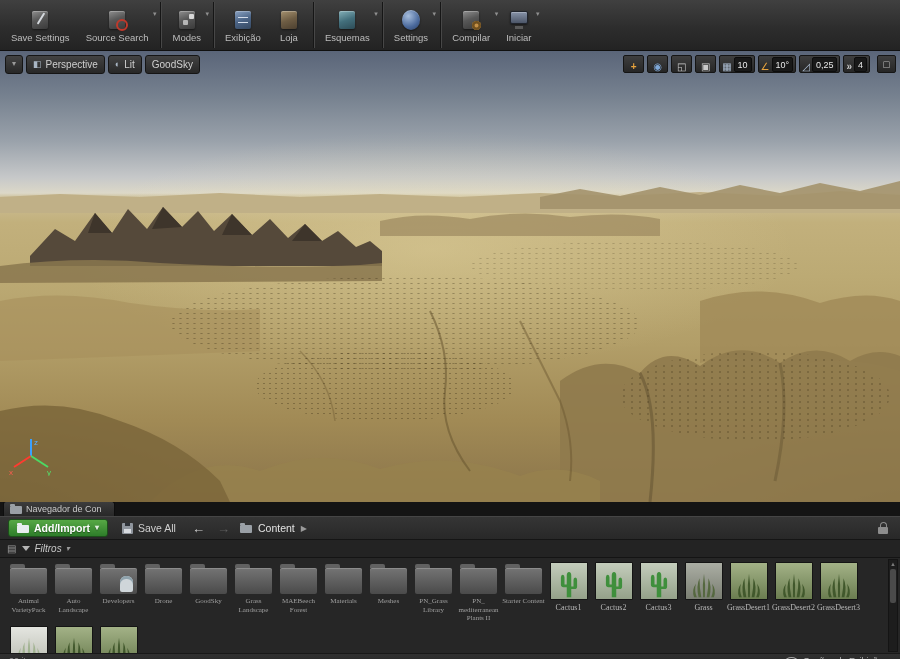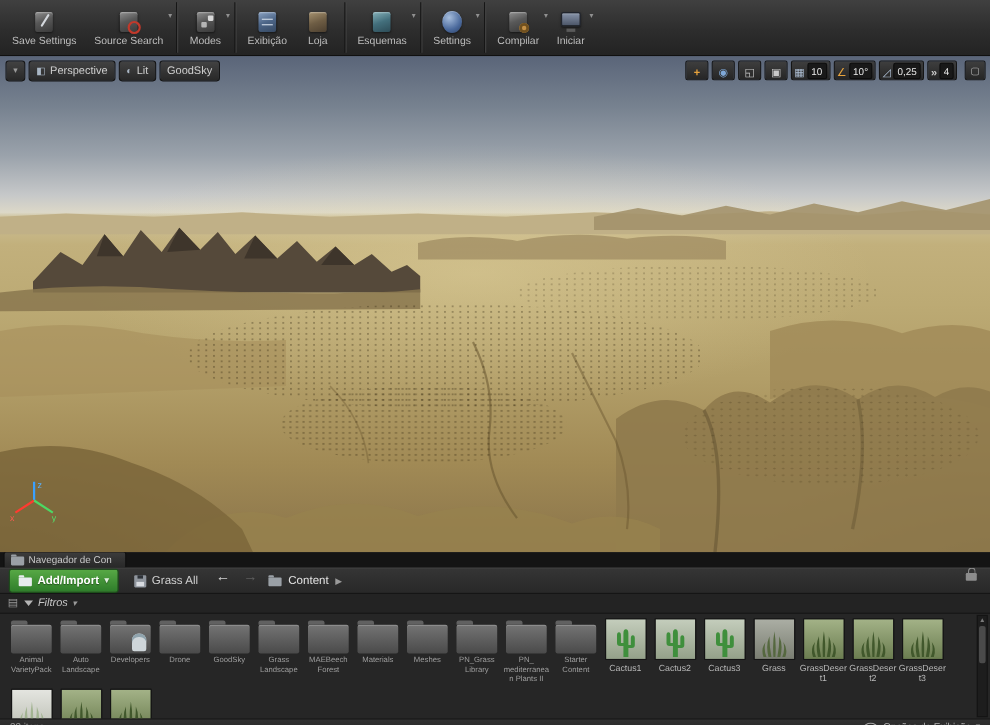--- a/index.html
+++ b/index.html
@@ -74,21 +74,21 @@
   .vp-val:empty{display:none;}
   .vp-max{height:16px;width:17px;display:flex;align-items:center;justify-content:center;background:linear-gradient(#3e3e3e,#262626);border:1px solid #151515;border-radius:2px;color:#b5b5b5;font-size:9px;margin-left:4px;}
 
   
   .cb-tabrow{height:14px;flex:0 0 14px;background:#141414;display:flex;align-items:flex-end;padding-left:3px;}
   .cb-tab{height:14px;display:flex;align-items:center;gap:4px;background:linear-gradient(#3c3c3c,#282828);border:1px solid #0e0e0e;border-bottom:none;border-radius:3px 3px 0 0;padding:0 12px 0 6px;font-size:9px;color:#c9c9c9;white-space:nowrap;}
   .fglyph{width:12px;height:8px;border-radius:1px;background:#c9c9c9;position:relative;margin-top:2px;flex:0 0 12px;}
   .fglyph::before{content:"";position:absolute;top:-2px;left:0;width:5px;height:2px;background:inherit;border-radius:1px 1px 0 0;}
   .fglyph.gray{background:#9aa0a6;}
   .fglyph.white{background:#e8ecef;}
-  .cb-toolbar{height:22px;flex:0 0 22px;background:linear-gradient(#353535,#282828);border-top:1px solid #454545;border-bottom:1px solid #151515;display:flex;gap:8px;padding:0 8px;}
+  .cb-toolbar{height:22px;flex:0 0 22px;background:linear-gradient(#353535,#282828);border-top:1px solid #454545;border-bottom:1px solid #151515;display:flex;align-items:center;gap:8px;padding:0 8px;}
   .addimport-btn{display:flex;align-items:center;gap:5px;background:linear-gradient(#57a845,#2e7d2a);border:1px solid #1c4f1a;border-radius:3px;color:#fff;font-size:10.5px;font-weight:bold;padding:2px 8px;text-shadow:0 1px 1px rgba(0,0,0,.4);}
   .addimport-btn .vp-caret{color:#dff0dd;}
   .saveall-btn{display:flex;gap:5px;color:#cfcfcf;font-size:10.5px;align-items:center;padding:2px 6px;}
   .floppy{position:relative;width:11px;height:11px;background:#8f959d;border-radius:1px;}
   .floppy::before{content:"";position:absolute;top:0;left:3px;width:5px;height:3px;background:#2e3238;}
   .floppy::after{content:"";position:absolute;bottom:1px;left:2px;width:7px;height:4px;background:#d8dbe0;}
   .nav-arrow{color:#d2d2d2;font-size:13px;line-height:1;padding:0 2px;}
   .nav-arrow.disabled{color:#5e5e5e;}
   .path-btn{display:flex;gap:6px;align-items:center;color:#e2e2e2;font-size:10.5px;}
   .path-caret{color:#9a9a9a;font-size:8px;}
@@ -97,21 +97,21 @@
   .lock::before{content:"";position:absolute;top:-5px;left:1.5px;width:7px;height:5px;border:1.5px solid #8c8c8c;border-bottom:none;border-radius:4px 4px 0 0;box-sizing:border-box;}
   .cb-filterrow{height:17px;flex:0 0 17px;background:#232323;border-bottom:1px solid #141414;display:flex;align-items:center;gap:6px;padding:0 10px 0 7px;}
   .list-icon{color:#9a9a9a;font-size:10px;line-height:1;}
   .filters-btn{display:flex;align-items:center;gap:4px;color:#c6c6c6;font-size:10px;white-space:nowrap;font-style:italic;}
   .funnel{width:0;height:0;border-left:4px solid transparent;border-right:4px solid transparent;border-top:5px solid #b5b5b5;}
   .search-box{flex:1;position:relative;height:13px;}
   .search-input{width:100%;height:13px;background:#3a3a3a;border:1px solid #161616;border-radius:2px;color:#ddd;font-size:9px;padding:0 16px 0 6px;outline:none;box-sizing:border-box;font-family:"Liberation Sans",sans-serif;}
   .search-input::placeholder{color:#9a9a9a;}
   .mag{position:absolute;right:5px;top:2.5px;width:5px;height:5px;border:1.5px solid #999;border-radius:50%;}
   .mag::after{content:"";position:absolute;width:4px;height:1.5px;background:#999;transform:rotate(45deg);right:-3.5px;bottom:-1.5px;}
-  .cb-content{position:relative;height:95px;flex:0 0 95px;background:#262626;overflow:hidden;padding:3px 16px 0 6px;box-sizing:border-box;}
+  .cb-content{position:relative;height:95px;flex:0 0 95px;background:#262626;overflow:hidden;padding:3px 16px 0 6px;box-sizing:border-box;font-family:Liberation Serif, serif;}
   .grid{display:flex;flex-wrap:wrap;align-content:flex-start;}
   .break{flex-basis:100%;height:2px;}
   .item{width:45px;display:flex;flex-direction:column;align-items:center;flex:0 0 45px;}
   .folder-shape{width:37px;height:26px;margin-top:7px;position:relative;background:linear-gradient(#747474,#4a4a4a);border-radius:2px;box-shadow:inset 0 1px 0 rgba(255,255,255,.18);}
   .folder-shape::before{content:"";position:absolute;top:-4px;left:0;width:15px;height:4px;background:#616161;border-radius:2px 2px 0 0;}
   .folder-shape.dev::after{content:"";position:absolute;right:4px;bottom:2px;width:13px;height:16px;background:#cfd6da;border-radius:6px 6px 2px 2px;box-shadow:inset 0 3px 0 #8fa3ad;}
   .item-label{margin-top:3px;font-size:7px;line-height:8.5px;color:#9f9f9f;text-align:center;word-wrap:break-word;max-width:44px;}
   .asset-label{font-size:8px;color:#b8b8b8;margin-top:4px;}
   .asset-thumb{width:38px;height:38px;margin-top:1px;border:1px solid #141414;border-radius:1px;position:relative;overflow:hidden;box-sizing:border-box;}
   .asset-thumb.cactus{background:linear-gradient(#c4cdbc,#94a189);}
@@ -311,21 +311,21 @@
   </div>
 
   <div class="cb-toolbar">
     <div class="addimport-btn">
       <span class="fglyph white"></span>
       <span>Add/Import</span>
       <span class="vp-caret">▾</span>
     </div>
     <div class="saveall-btn">
       <span class="floppy"></span>
-      <span>Grass All</span>
+      <span>Save All</span>
     </div>
     <span class="nav-arrow">←</span>
     <span class="nav-arrow disabled">→</span>
     <div class="path-btn">
       <span class="fglyph gray"></span>
       <span>Content</span>
       <span class="path-caret">▶</span>
     </div>
     <div class="cb-tb-spacer"></div>
     <span class="lock"></span>

